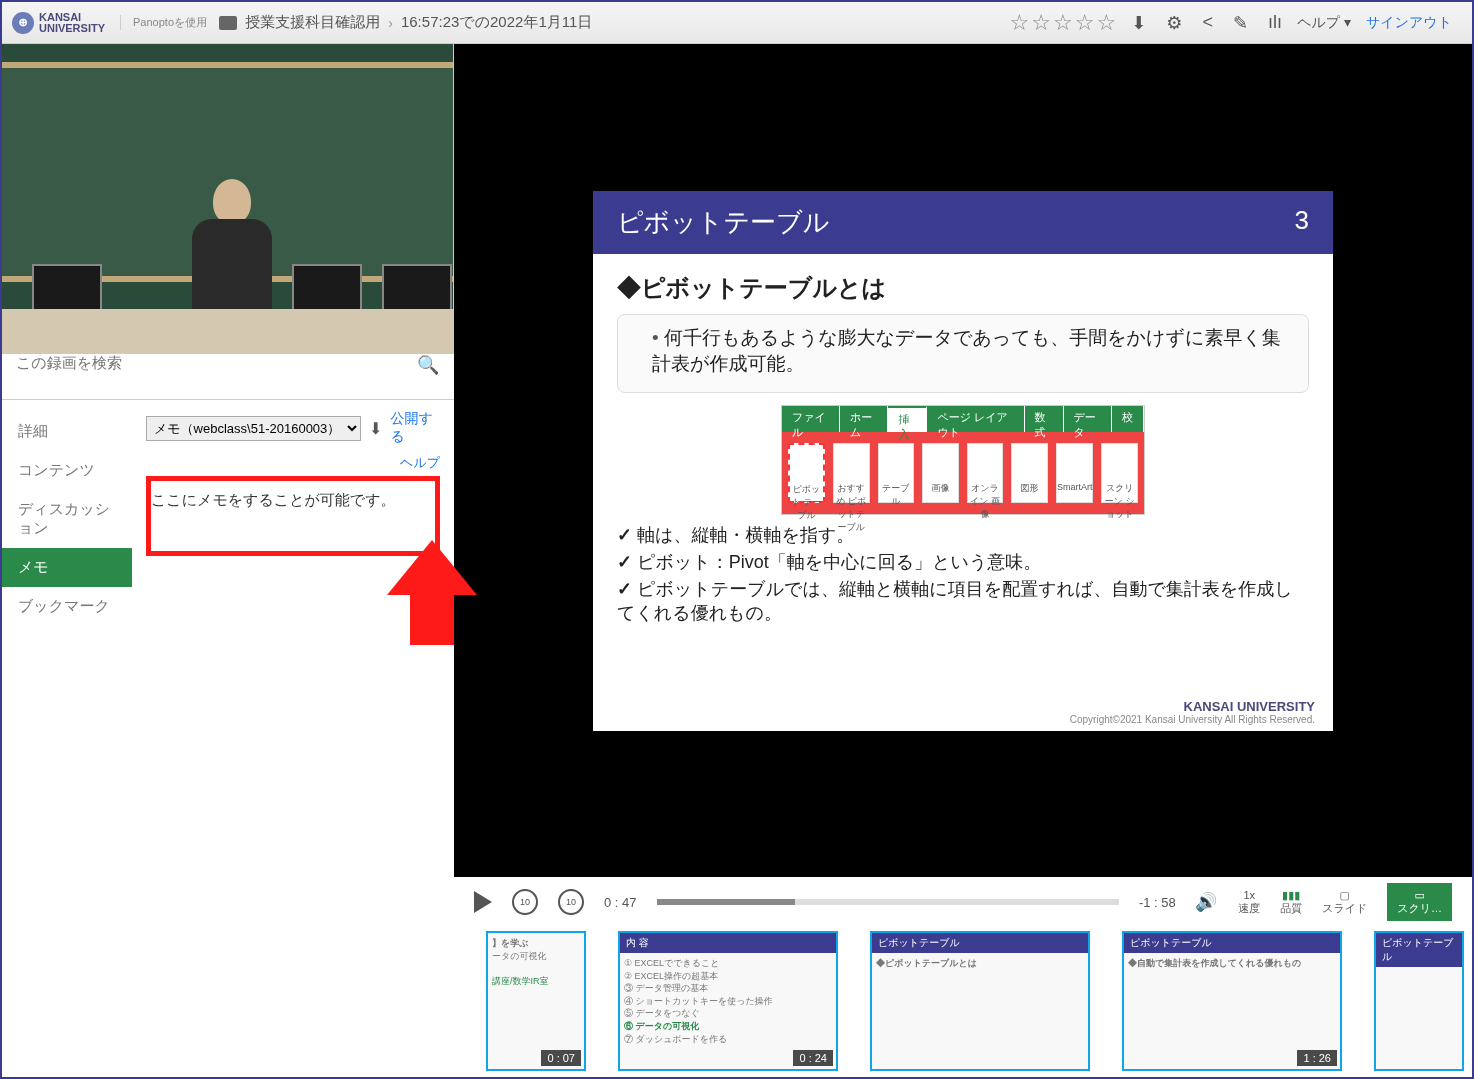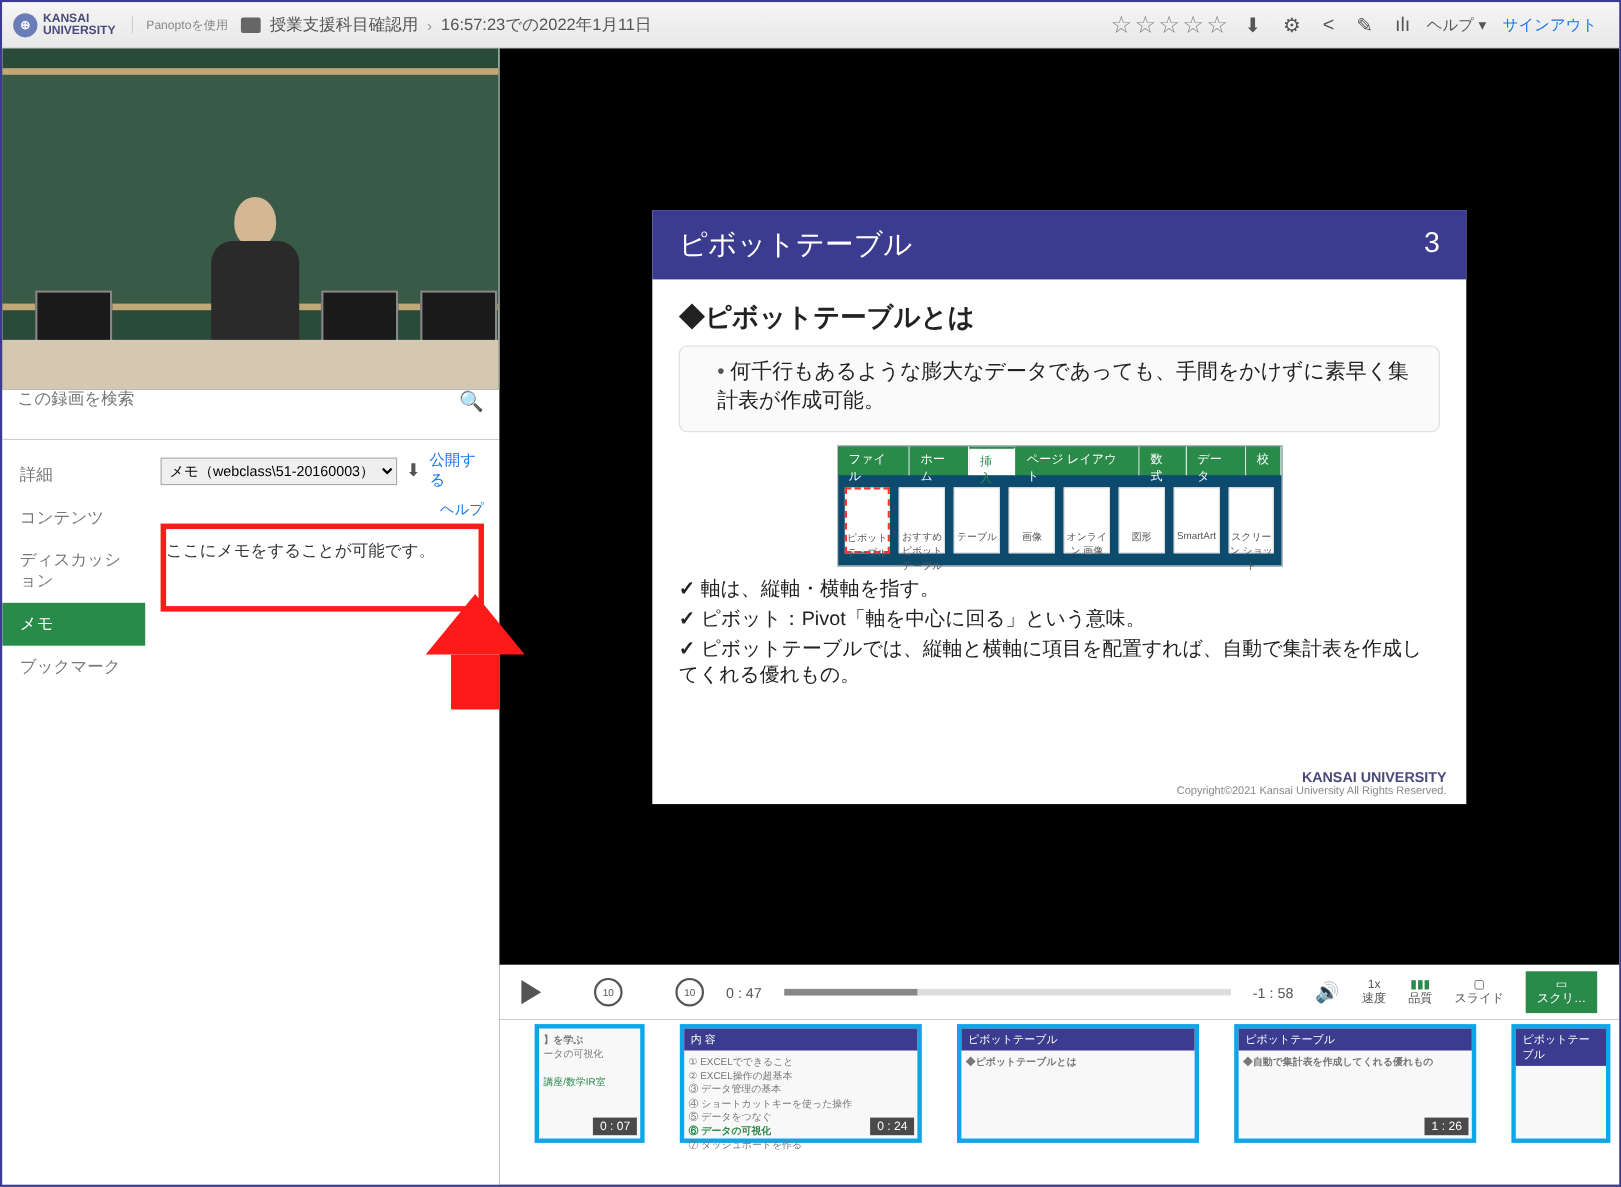--- a/index.html
+++ b/index.html
@@ -47,40 +47,40 @@
 .arrow-stem { width: 44px; height: 50px; background: #ff1a1a; margin-left: 23px; }
 .right-col { flex: 1; background: #000; display: flex; flex-direction: column; }
 .slide-view { flex: 1; display: flex; align-items: center; justify-content: center; padding: 20px; }
 .slide { width: 740px; height: 540px; background: #fff; display: flex; flex-direction: column; }
 .slide-title { background: #3b3b8f; color: #fff; padding: 14px 24px; font-size: 26px; display: flex; justify-content: space-between; }
 .slide-body { flex: 1; padding: 18px 24px; font-size: 18px; color: #222; }
 .slide-h2 { font-size: 24px; font-weight: bold; margin-bottom: 10px; }
 .bullet-box { background: #fafafa; border: 1px solid #ddd; border-radius: 8px; padding: 10px 14px; margin-bottom: 12px; }
 .bullet-box li { margin-left: 20px; margin-bottom: 5px; font-size: 19px; list-style: none; }
 .bullet-box li::before { content: "• "; color: #555; }
-.ribbon-img { width: 405px; height: 110px; margin: 8px auto; background: #0c4a6e; border: 1px solid #ccc; display: flex; flex-direction: column; }
+.ribbon-img { width: 364px; height: 110px; margin: 8px auto; background: #ef4444; border: 1px solid #ccc; display: flex; flex-direction: column; }
 .ribbon-tabs { display: flex; height: 26px; font-size: 11px; }
 .rtab { padding: 4px 10px; background: #2a8a4a; color: #fff; border-right: 1px solid #fff; }
 .rtab.active { background: #fff; color: #2a8a4a; border-top: 2px solid #2a8a4a; }
 .ribbon-icons { flex: 1; display: flex; gap: 8px; padding: 6px; align-items: center; }
 .ricon { width: 44px; height: 60px; background: #fff; border: 1px solid #ddd; font-size: 9px; text-align: center; padding-top: 38px; color: #555; }
 .ricon.highlight { border: 2px dashed #ff3333; }
 .checks li { list-style: none; margin-bottom: 3px; font-size: 18px; }
 .checks li::before { content: "✓ "; font-weight: bold; }
 .slide-footer { text-align: right; padding: 6px 18px; font-size: 10px; color: #888; }
 .kansai-small { font-size: 13px; font-weight: bold; color: #4a4a7a; margin-left: 39px; }
 .player-bar { height: 50px; background: #fff; display: flex; align-items: center; padding: 0 20px; gap: 20px; font-size: 13px; color: #555; }
 .play-btn { width: 0; height: 0; border-left: 18px solid #555; border-top: 11px solid transparent; border-bottom: 11px solid transparent; }
-.skip-btn { width: 26px; height: 26px; border: 2px solid #555; border-radius: 50%; position: relative; font-size: 9px; display: flex; align-items: center; justify-content: center; margin-left: 28px; }
+.skip-btn { width: 26px; height: 26px; border: 2px solid #555; border-radius: 50%; position: relative; font-size: 9px; display: flex; align-items: center; justify-content: center; }
 .progress { flex: 1; height: 6px; background: #ddd; position: relative; }
 .progress-fill { position: absolute; left: 0; width: 30%; height: 100%; background: #888; }
 .pbar-item { text-align: center; font-size: 11px; line-height: 1.2; }
 .pbar-item.active { background: #2a8a4a; color: #fff; padding: 6px 10px; }
 .thumbs { height: 150px; background: #fff; display: flex; gap: 8px; padding: 4px 8px; overflow: hidden; }
-.thumb { width: 220px; height: 108px; background: #f8f8f8; border: 4px solid #0ea5e9; position: relative; font-size: 9px; margin-left: 24px; }
+.thumb { width: 220px; height: 140px; background: #f8f8f8; border: 2px solid #0ea5e9; position: relative; font-size: 9px; margin-left: 24px; }
 .thumb-header { background: #3b3b8f; color: #fff; padding: 3px 6px; font-size: 10px; }
 .thumb-time { position: absolute; bottom: 3px; right: 3px; background: rgba(0,0,0,0.7); color: #fff; padding: 2px 6px; font-size: 11px; }
 .thumb-body { padding: 4px; font-size: 9px; color: #777; line-height: 1.4; }
 </style>
 </head>
 <body>
 
 <div class="header">
   <div class="logo">
     <div class="logo-badge">⊕</div>

